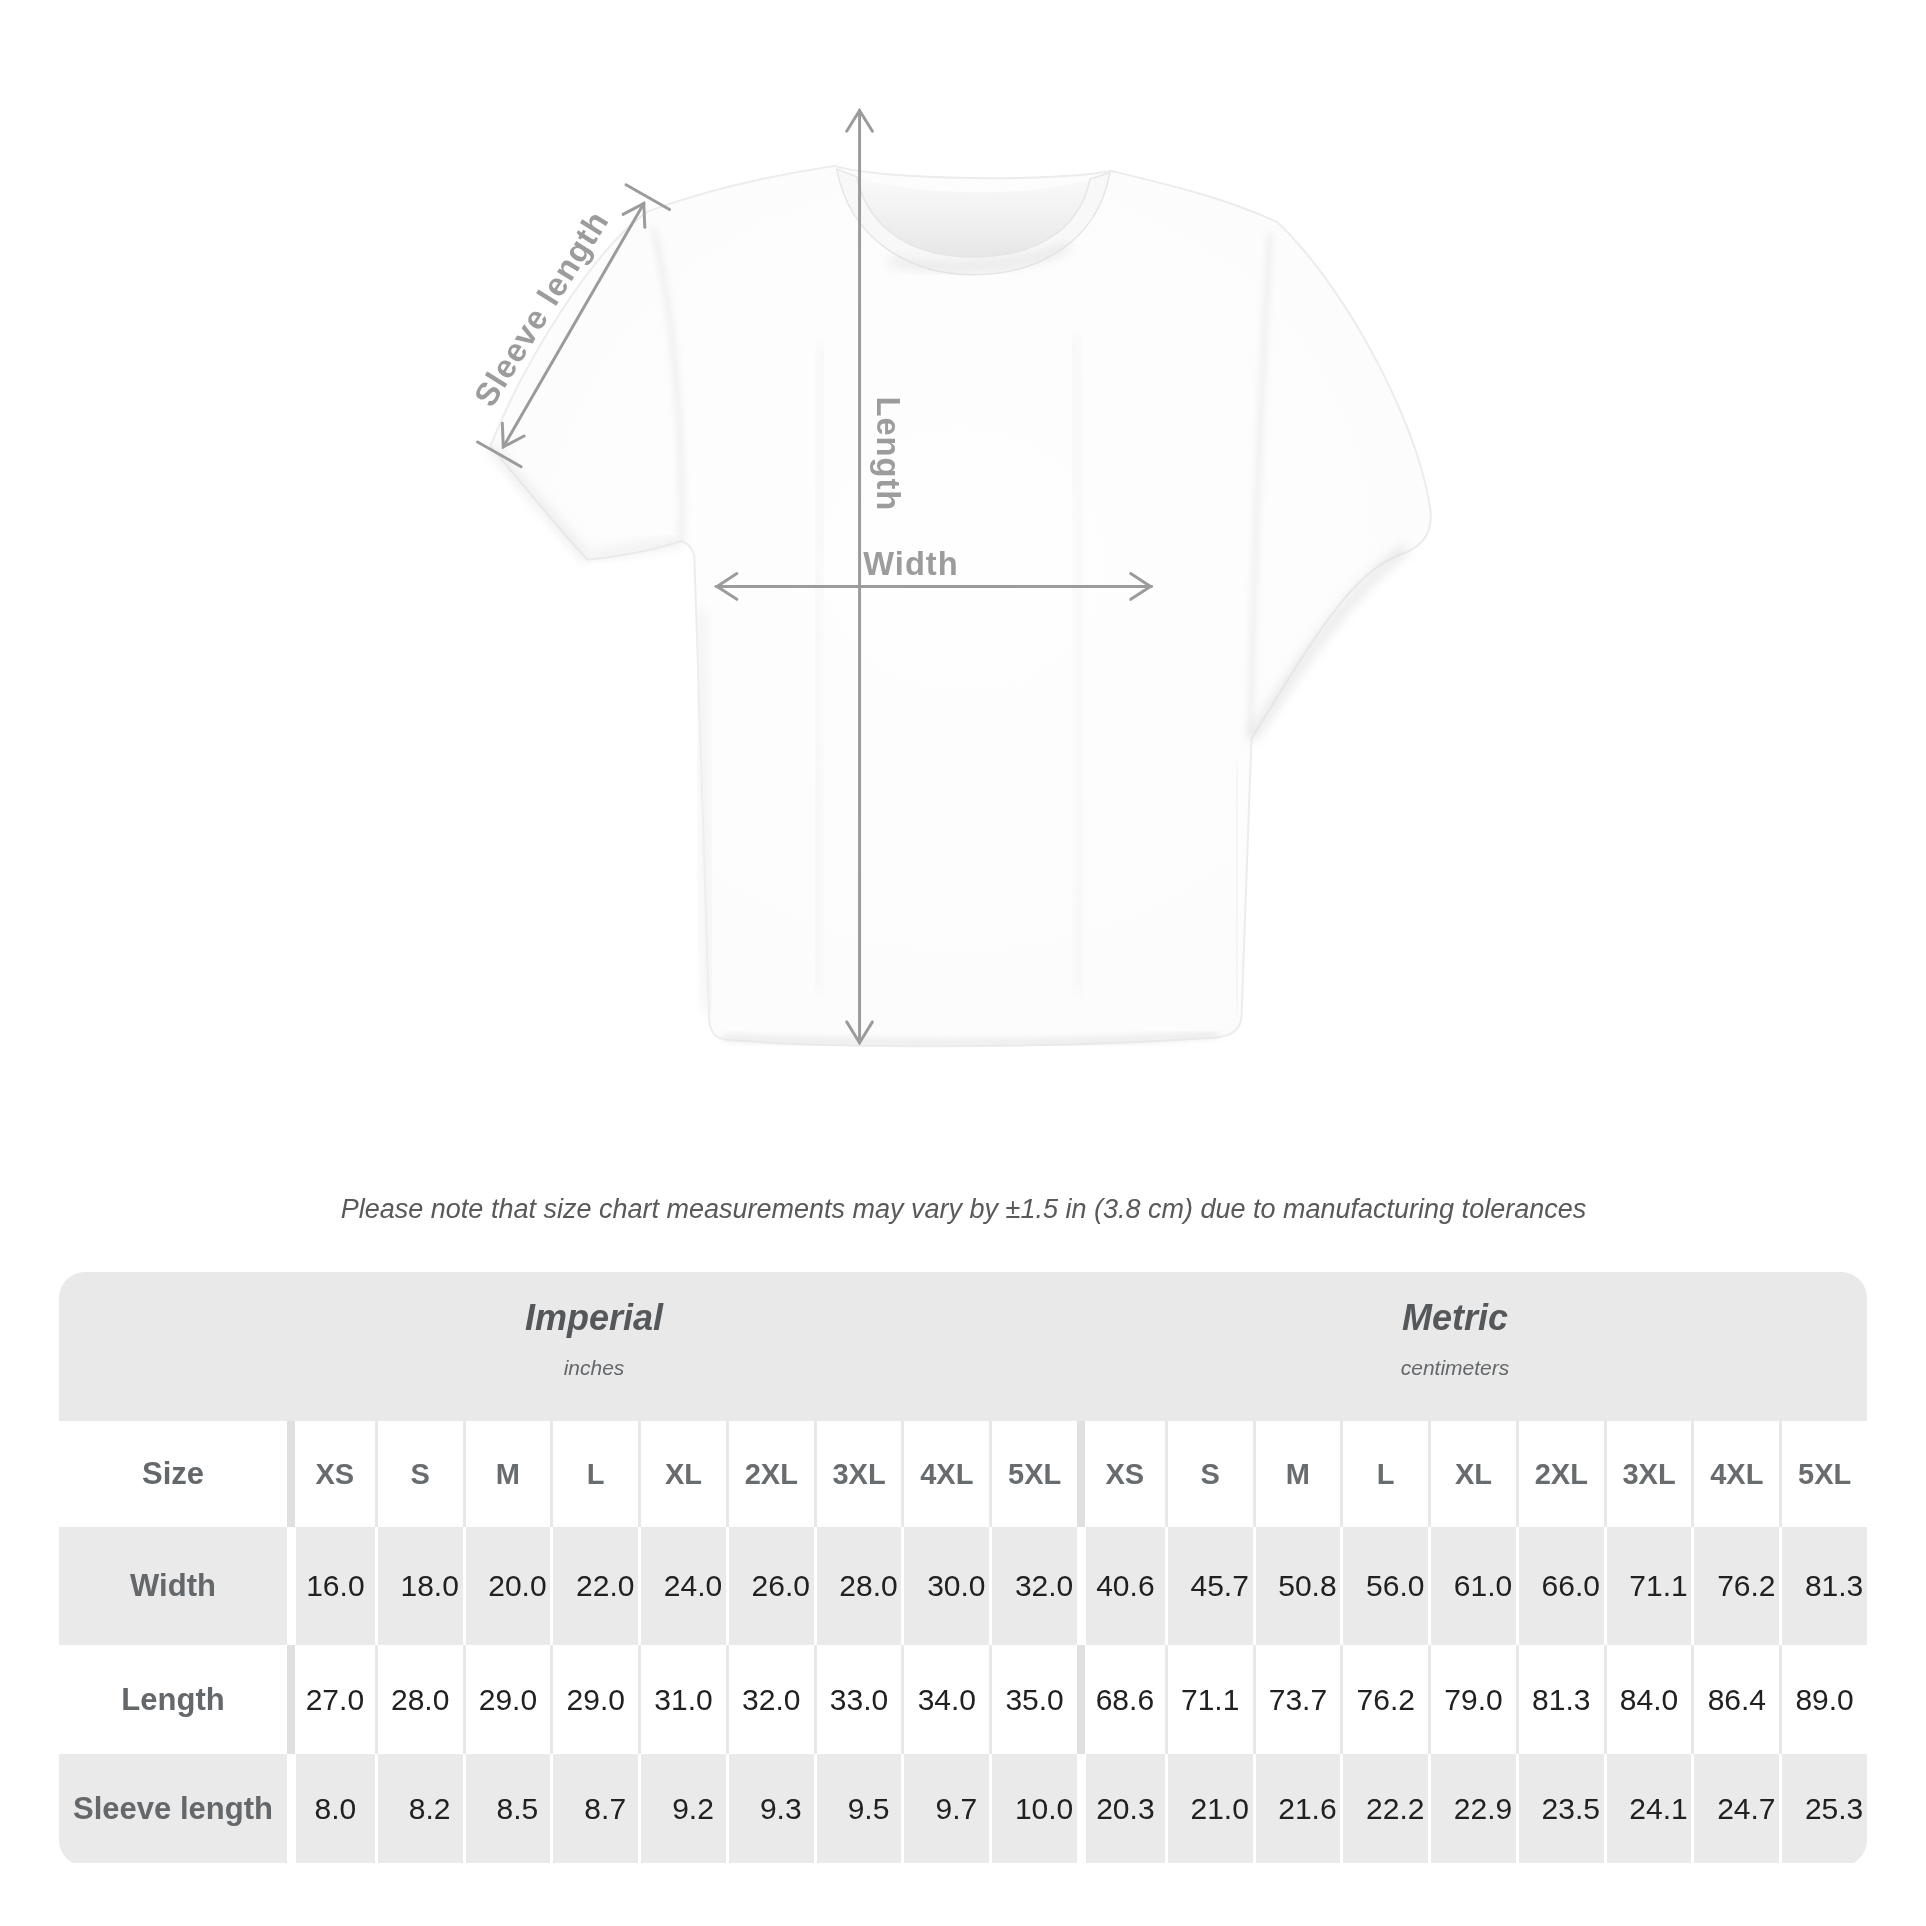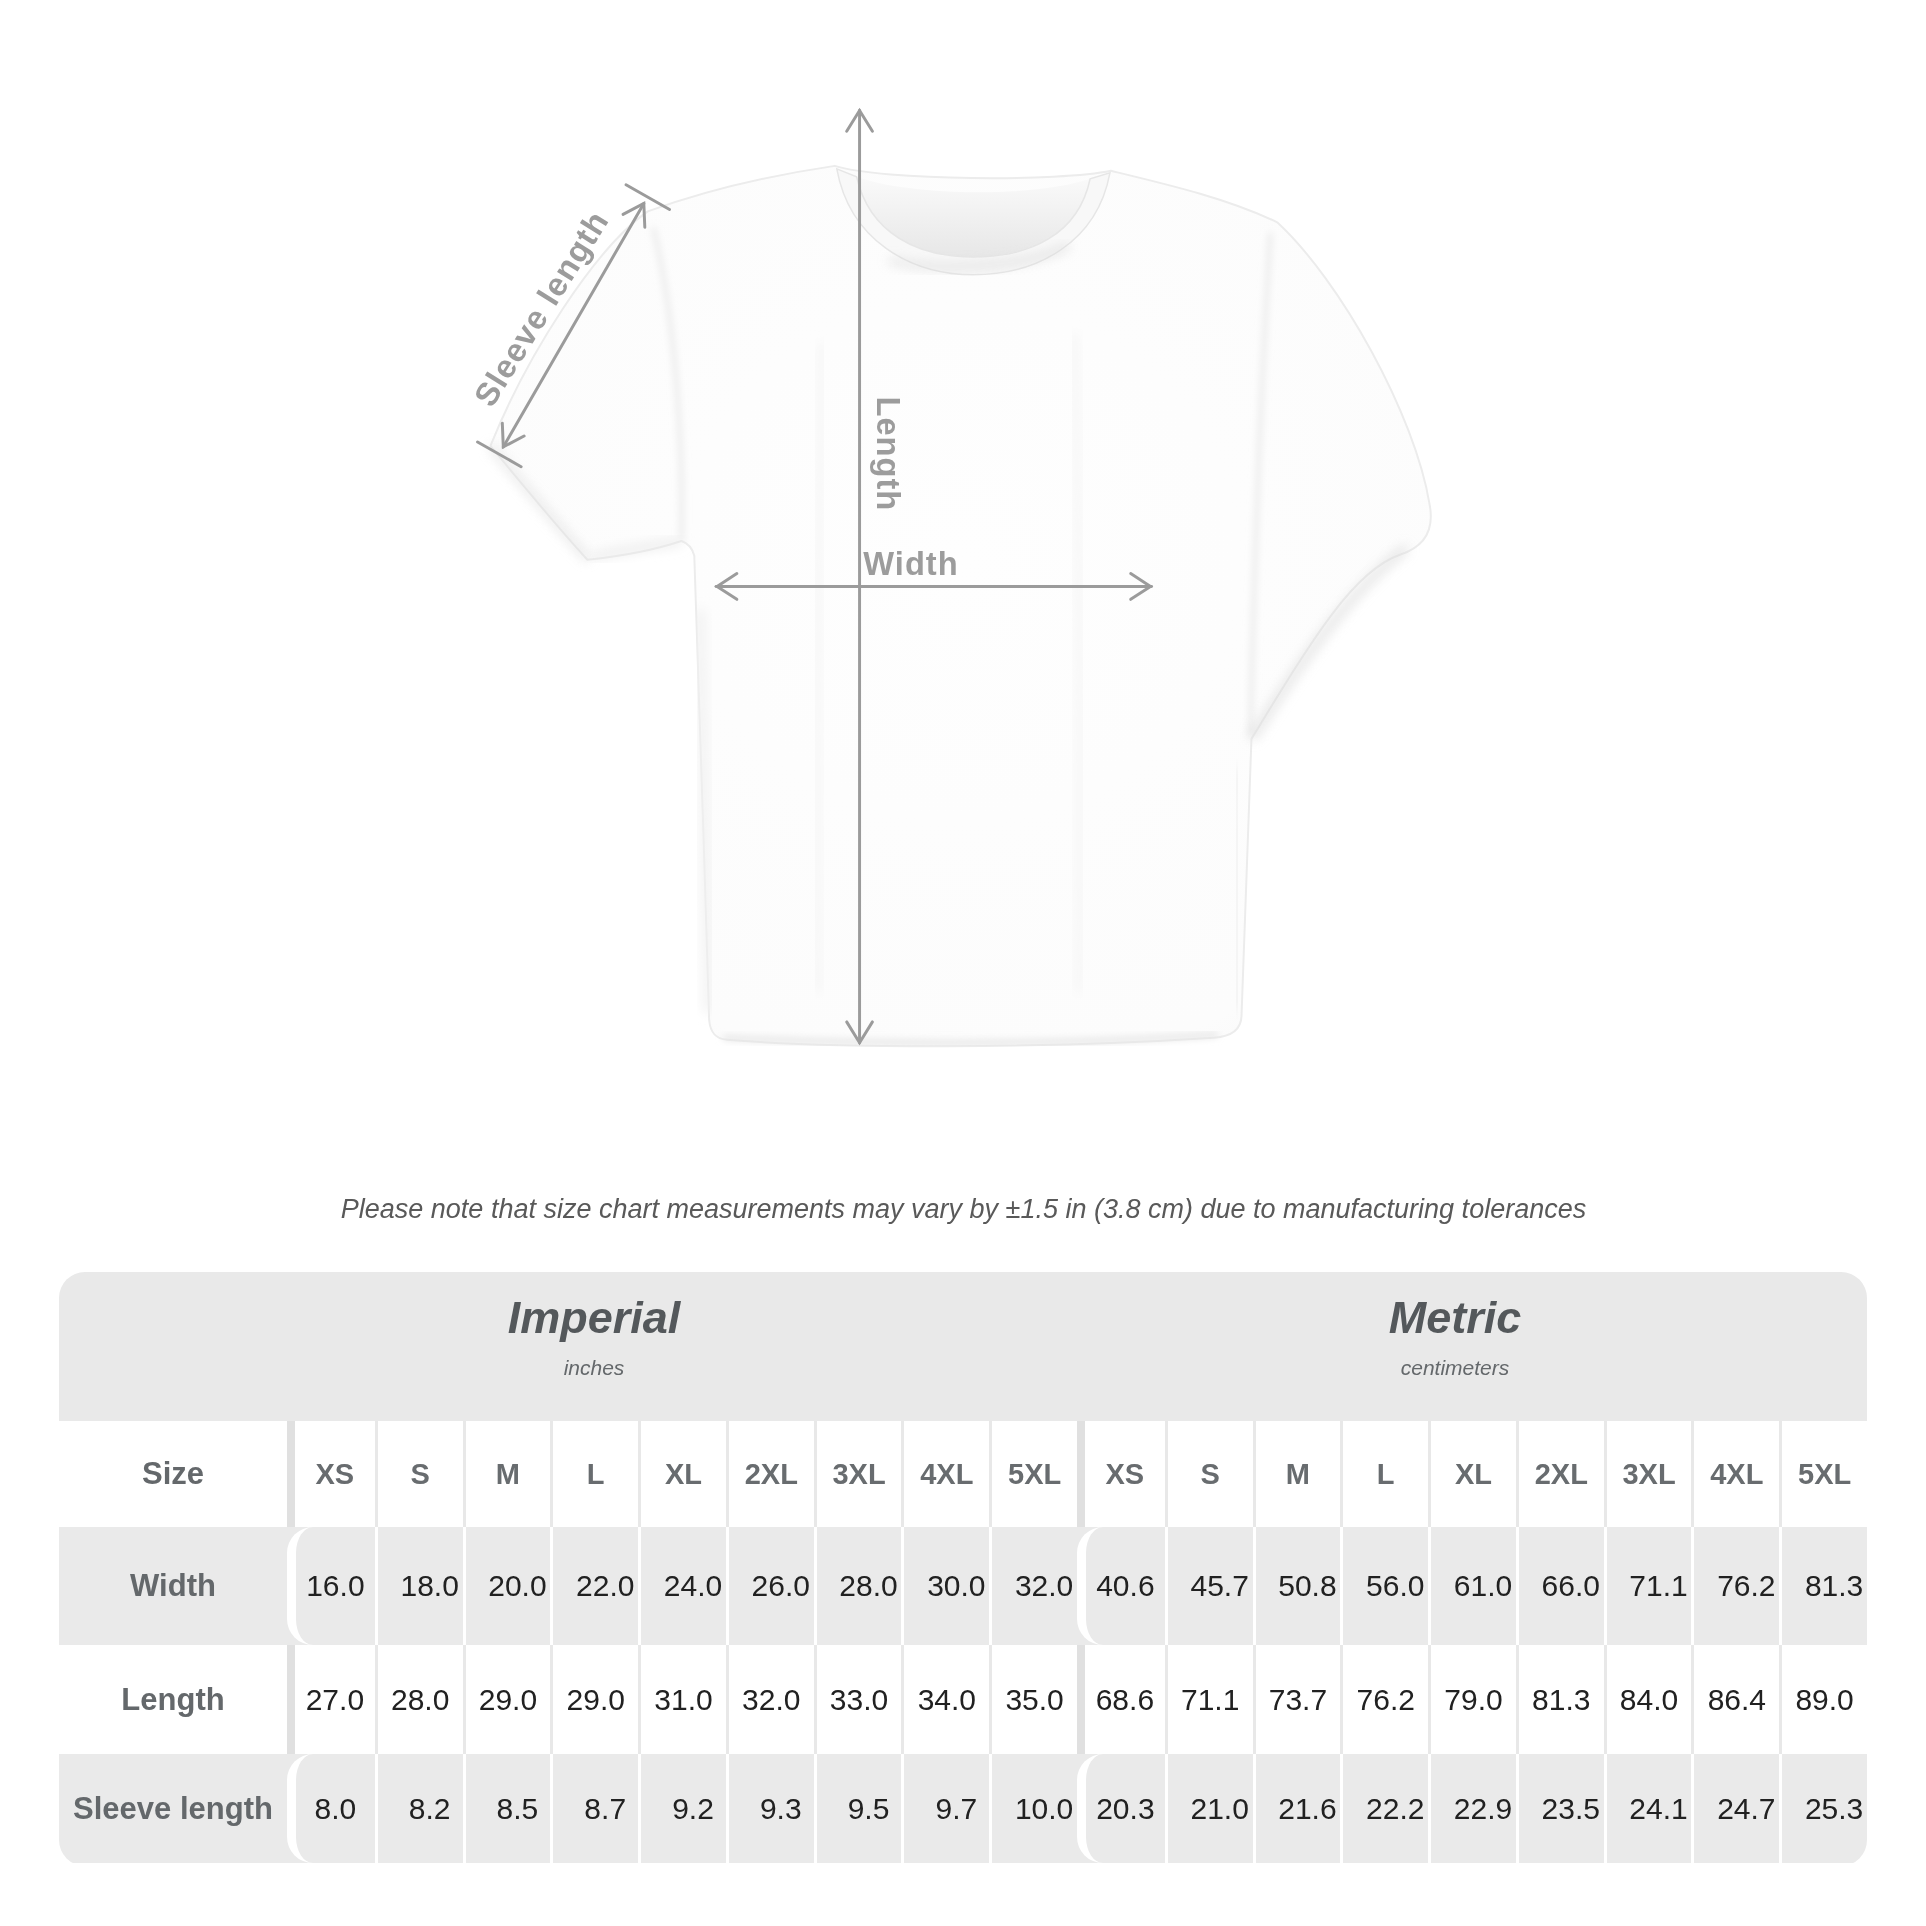--- a/index.html
+++ b/index.html
@@ -22,30 +22,30 @@
   }
   
   .size-table{
     position:absolute;left:59px;top:1272px;width:1808px;height:594px;
     border-radius:26px;overflow:hidden;background:#fff;
   }
   .unit-header{position:relative;height:149px;background:#e9e9e9;}
   .unit-group{position:absolute;top:24px;transform:translateX(-50%);text-align:center;}
   .unit-group.imperial{left:535px;}
   .unit-group.metric{left:1396px;}
-  .unit-name{font-size:45px;font-weight:bold;font-style:italic;color:#54585b;line-height:44px;}
+  .unit-name{font-size:36px;font-weight:bold;font-style:italic;color:#54585b;line-height:44px;}
   .unit-sub{font-size:21px;font-style:italic;color:#64686b;line-height:40px;margin-top:8px;}
   .grid-row{display:grid;grid-template-columns:228px repeat(18,1fr);}
   .row-white{background:#ffffff;}
   .row-gray{background:#eaeaea;}
   .cell{display:flex;align-items:center;justify-content:center;height:100%;}
   .row-white .sep{border-left:3px solid #e8e8e8;}
   .row-white .strong{border-left:8px solid #e0e0e0;}
   .row-gray .sep{border-left:3px solid #ffffff;padding-left:19px;}
-  .row-gray .strong{border-left:9px solid #ffffff;border-radius:26px;}
+  .row-gray .strong{border-left:9px solid #ffffff;}
   .col-header{font-size:29px;font-weight:bold;color:#686c6f;}
   .row-label{font-size:31px;font-weight:bold;color:#64686b;}
   .value{font-size:30px;color:#212121;}
 </style>
 </head>
 <body>
 
 <div class="stage">
 
   <svg class="shirt-svg" viewBox="400 60 1140 1060">

